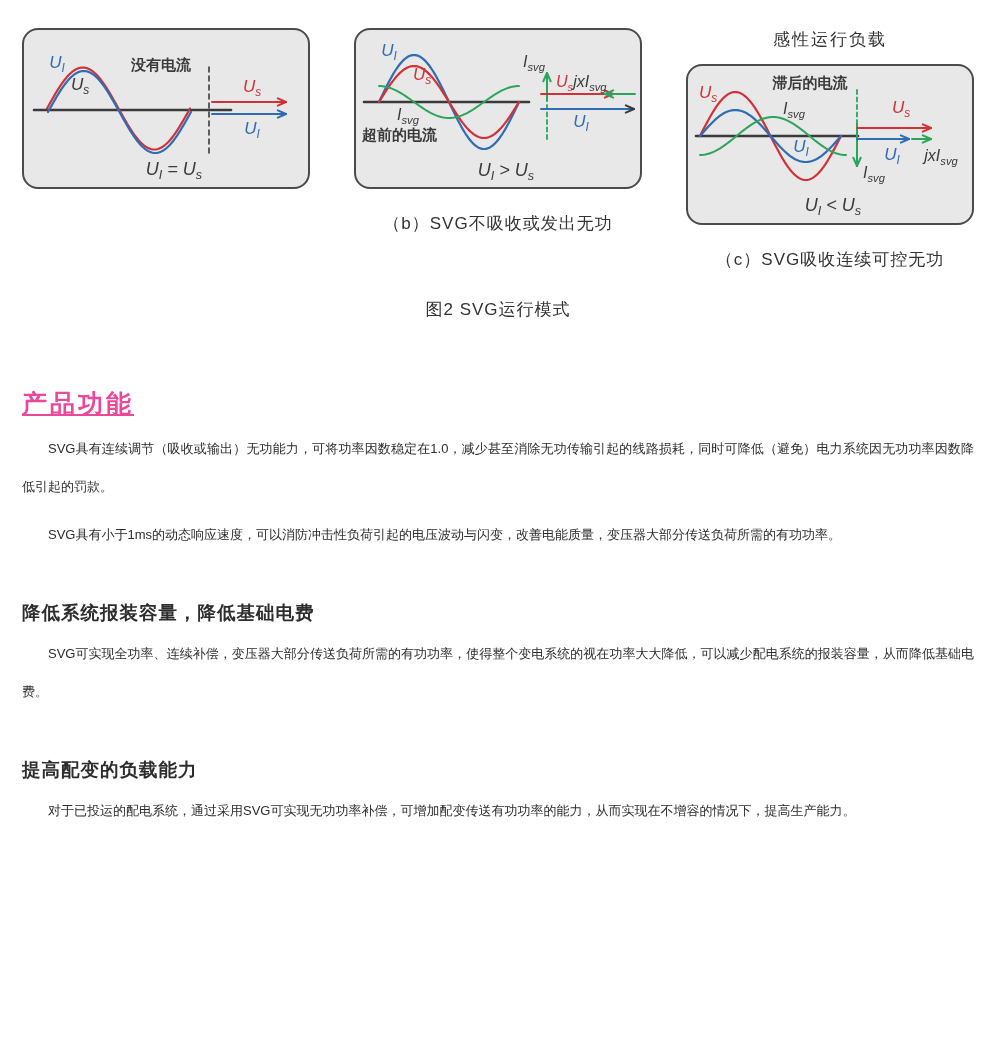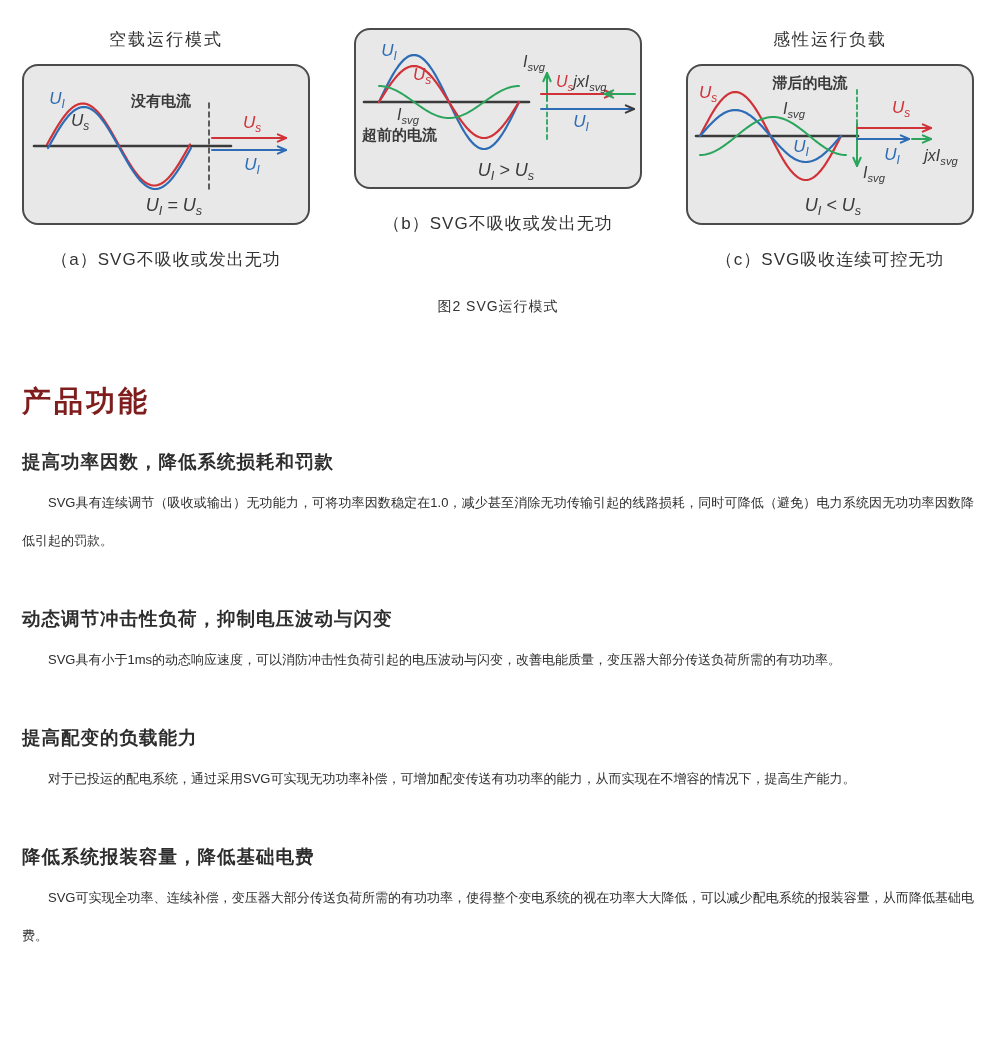--- a/index.html
+++ b/index.html
@@ -7,58 +7,56 @@
        font-family:"Liberation Sans",sans-serif;color:#2d2d2d;}
   .page{width:996px;}
   .figures-row{display:flex;padding-top:28px;}
   .fig-col{width:332px;}
   .fig-title{font-size:17px;letter-spacing:2px;color:#333;margin-bottom:13px;
              font-weight:400;text-align:center;}
   .panel-box{width:284px;height:157px;margin:0 auto;border:2px solid #4b4b4b;
              border-radius:16px;background:#e8e8e8;box-sizing:content-box;}
   .panel-box svg{display:block;}
   .fig-caption{margin-top:23px;text-align:center;font-size:17px;color:#333;letter-spacing:1px;}
-  .fig2-caption{margin-top:27px;text-align:center;font-size:14px;color:#333;letter-spacing:1px;}
+  .fig2-caption{margin-top:27px;text-align:center;font-size:17px;color:#333;letter-spacing:1px;}
   .content{padding:0 22px;}
-  .content h1{margin:66px 0 0 0;font-size:29px;font-weight:bold;letter-spacing:3px;color:#7f1d1d;}
+  .content h1{margin:66px 0 0 0;font-size:25px;font-weight:bold;letter-spacing:3px;color:#ec4899;text-decoration:underline;}
   .content h2{margin:46px 0 0 0;font-size:18.5px;font-weight:bold;letter-spacing:1px;color:#2d2d2d;}
   .content section:first-of-type h2{margin-top:27px;}
   .content p{margin:10px 0 0 0;font-size:13px;line-height:38px;text-indent:2em;
              text-align:justify;color:#2d2d2d;}
 </style>
 </head>
 <body>
 
 <div class="page">
 
   <div class="figures-row">
 
     <div class="fig-col">
-      <div class="fig-title">空载运行模式</div>
       <div class="panel-box">
         <svg width="284" height="157" viewBox="0 0 284 157">
             <line x1="10" y1="80" x2="207" y2="80" stroke="#3a3a3a" stroke-width="2.6" stroke-linecap="round"></line>
             <line x1="185" y1="37" x2="185" y2="124" stroke="#3a3a3a" stroke-width="1.6" stroke-linecap="round" stroke-dasharray="5 4"></line>
             <path d="M23.00 78.50 L24.79 75.28 L26.57 72.09 L28.36 68.93 L30.15 65.83 L31.94 62.81 L33.73 59.89 L35.51 57.08 L37.30 54.40 L39.09 51.87 L40.88 49.51 L42.66 47.32 L44.45 45.33 L46.24 43.54 L48.02 41.97 L49.81 40.62 L51.60 39.51 L53.39 38.63 L55.18 38.00 L56.96 37.63 L58.75 37.50 L60.54 37.63 L62.33 38.00 L64.11 38.63 L65.90 39.51 L67.69 40.62 L69.47 41.97 L71.26 43.54 L73.05 45.33 L74.84 47.32 L76.63 49.51 L78.41 51.87 L80.20 54.40 L81.99 57.08 L83.78 59.89 L85.56 62.81 L87.35 65.83 L89.14 68.93 L90.92 72.09 L92.71 75.28 L94.50 78.50 L96.29 81.72 L98.08 84.91 L99.86 88.07 L101.65 91.17 L103.44 94.19 L105.22 97.11 L107.01 99.92 L108.80 102.60 L110.59 105.13 L112.38 107.49 L114.16 109.68 L115.95 111.67 L117.74 113.46 L119.53 115.03 L121.31 116.38 L123.10 117.49 L124.89 118.37 L126.67 119.00 L128.46 119.37 L130.25 119.50 L132.04 119.37 L133.82 119.00 L135.61 118.37 L137.40 117.49 L139.19 116.38 L140.97 115.03 L142.76 113.46 L144.55 111.67 L146.34 109.68 L148.13 107.49 L149.91 105.13 L151.70 102.60 L153.49 99.92 L155.28 97.11 L157.06 94.19 L158.85 91.17 L160.64 88.07 L162.42 84.91 L164.21 81.72 L166.00 78.50" fill="none" stroke="#d03238" stroke-width="2.2" stroke-linecap="round" stroke-linejoin="round"></path>
             <path d="M24.00 82.00 L25.79 78.78 L27.57 75.59 L29.36 72.43 L31.15 69.33 L32.94 66.31 L34.73 63.39 L36.51 60.58 L38.30 57.90 L40.09 55.37 L41.88 53.01 L43.66 50.82 L45.45 48.83 L47.24 47.04 L49.02 45.47 L50.81 44.12 L52.60 43.01 L54.39 42.13 L56.18 41.50 L57.96 41.13 L59.75 41.00 L61.54 41.13 L63.33 41.50 L65.11 42.13 L66.90 43.01 L68.69 44.12 L70.47 45.47 L72.26 47.04 L74.05 48.83 L75.84 50.82 L77.63 53.01 L79.41 55.37 L81.20 57.90 L82.99 60.58 L84.78 63.39 L86.56 66.31 L88.35 69.33 L90.14 72.43 L91.92 75.59 L93.71 78.78 L95.50 82.00 L97.29 85.22 L99.08 88.41 L100.86 91.57 L102.65 94.67 L104.44 97.69 L106.22 100.61 L108.01 103.42 L109.80 106.10 L111.59 108.63 L113.38 110.99 L115.16 113.18 L116.95 115.17 L118.74 116.96 L120.53 118.53 L122.31 119.88 L124.10 120.99 L125.89 121.87 L127.67 122.50 L129.46 122.87 L131.25 123.00 L133.04 122.87 L134.82 122.50 L136.61 121.87 L138.40 120.99 L140.19 119.88 L141.97 118.53 L143.76 116.96 L145.55 115.17 L147.34 113.18 L149.13 110.99 L150.91 108.63 L152.70 106.10 L154.49 103.42 L156.28 100.61 L158.06 97.69 L159.85 94.67 L161.64 91.57 L163.42 88.41 L165.21 85.22 L167.00 82.00" fill="none" stroke="#2e6cb5" stroke-width="2.2" stroke-linecap="round" stroke-linejoin="round"></path>
             <line x1="188" y1="72" x2="262" y2="72" stroke="#d03238" stroke-width="2" stroke-linecap="round"></line>
             <line x1="262" y1="72" x2="253.78219953718923" y2="75.66984407753613" stroke="#d03238" stroke-width="2" stroke-linecap="round"></line>
             <line x1="262" y1="72" x2="253.78219953718923" y2="68.33015592246387" stroke="#d03238" stroke-width="2" stroke-linecap="round"></line>
             <line x1="188" y1="84" x2="262" y2="84" stroke="#2e6cb5" stroke-width="2" stroke-linecap="round"></line>
             <line x1="262" y1="84" x2="253.78219953718923" y2="87.66984407753613" stroke="#2e6cb5" stroke-width="2" stroke-linecap="round"></line>
             <line x1="262" y1="84" x2="253.78219953718923" y2="80.33015592246387" stroke="#2e6cb5" stroke-width="2" stroke-linecap="round"></line>
             <text x="33" y="38" fill="#2e6cb5" font-size="17" font-family="&quot;Liberation Sans&quot;, sans-serif" text-anchor="middle" font-style="italic"><tspan font-size="17">U</tspan><tspan font-size="11.9" dy="4">I</tspan></text>
             <text x="56" y="60" fill="#3a3a3a" font-size="17" font-family="&quot;Liberation Sans&quot;, sans-serif" text-anchor="middle" font-style="italic"><tspan font-size="17">U</tspan><tspan font-size="11.9" dy="4">s</tspan></text>
             <text x="137" y="40" fill="#3a3a3a" font-size="15" font-family="&quot;Liberation Sans&quot;, sans-serif" text-anchor="middle" font-weight="bold"><tspan font-size="15">没有电流</tspan></text>
             <text x="228" y="62" fill="#d03238" font-size="17" font-family="&quot;Liberation Sans&quot;, sans-serif" text-anchor="middle" font-style="italic"><tspan font-size="17">U</tspan><tspan font-size="11.9" dy="4">s</tspan></text>
             <text x="228" y="104" fill="#2e6cb5" font-size="17" font-family="&quot;Liberation Sans&quot;, sans-serif" text-anchor="middle" font-style="italic"><tspan font-size="17">U</tspan><tspan font-size="11.9" dy="4">I</tspan></text>
             <text x="150" y="145" fill="#3a3a3a" font-size="18" font-family="&quot;Liberation Sans&quot;, sans-serif" text-anchor="middle" font-style="italic"><tspan font-size="18">U</tspan><tspan font-size="12.6" dy="4">I</tspan><tspan font-size="18" dy="-4"> = U</tspan><tspan font-size="12.6" dy="4">s</tspan></text>
           </svg>
       </div>
-      <div class="fig-caption">（a）SVG不吸收或发出无功</div>
     </div>
 
     <div class="fig-col">
       <div class="panel-box">
         <svg width="284" height="157" viewBox="0 0 284 157">
             <line x1="8" y1="72" x2="173" y2="72" stroke="#3a3a3a" stroke-width="2.6" stroke-linecap="round"></line>
             <line x1="191" y1="75" x2="191" y2="110" stroke="#2ba55c" stroke-width="1.8" stroke-linecap="round" stroke-dasharray="4 3.5"></line>
             <path d="M23.00 72.00 L24.75 68.31 L26.50 64.65 L28.25 61.03 L30.00 57.48 L31.75 54.01 L33.50 50.66 L35.25 47.44 L37.00 44.37 L38.75 41.48 L40.50 38.77 L42.25 36.26 L44.00 33.98 L45.75 31.93 L47.50 30.12 L49.25 28.58 L51.00 27.30 L52.75 26.30 L54.50 25.58 L56.25 25.14 L58.00 25.00 L59.75 25.14 L61.50 25.58 L63.25 26.30 L65.00 27.30 L66.75 28.58 L68.50 30.12 L70.25 31.93 L72.00 33.98 L73.75 36.26 L75.50 38.77 L77.25 41.48 L79.00 44.37 L80.75 47.44 L82.50 50.66 L84.25 54.01 L86.00 57.48 L87.75 61.03 L89.50 64.65 L91.25 68.31 L93.00 72.00 L94.75 75.69 L96.50 79.35 L98.25 82.97 L100.00 86.52 L101.75 89.99 L103.50 93.34 L105.25 96.56 L107.00 99.63 L108.75 102.52 L110.50 105.23 L112.25 107.74 L114.00 110.02 L115.75 112.07 L117.50 113.88 L119.25 115.42 L121.00 116.70 L122.75 117.70 L124.50 118.42 L126.25 118.86 L128.00 119.00 L129.75 118.86 L131.50 118.42 L133.25 117.70 L135.00 116.70 L136.75 115.42 L138.50 113.88 L140.25 112.07 L142.00 110.02 L143.75 107.74 L145.50 105.23 L147.25 102.52 L149.00 99.63 L150.75 96.56 L152.50 93.34 L154.25 89.99 L156.00 86.52 L157.75 82.97 L159.50 79.35 L161.25 75.69 L163.00 72.00" fill="none" stroke="#2e6cb5" stroke-width="2.2" stroke-linecap="round" stroke-linejoin="round"></path>
             <path d="M23.00 72.00 L24.75 69.18 L26.50 66.37 L28.25 63.60 L30.00 60.88 L31.75 58.22 L33.50 55.66 L35.25 53.19 L37.00 50.84 L38.75 48.62 L40.50 46.54 L42.25 44.63 L44.00 42.88 L45.75 41.30 L47.50 39.92 L49.25 38.74 L51.00 37.76 L52.75 36.99 L54.50 36.44 L56.25 36.11 L58.00 36.00 L59.75 36.11 L61.50 36.44 L63.25 36.99 L65.00 37.76 L66.75 38.74 L68.50 39.92 L70.25 41.30 L72.00 42.88 L73.75 44.63 L75.50 46.54 L77.25 48.62 L79.00 50.84 L80.75 53.19 L82.50 55.66 L84.25 58.22 L86.00 60.88 L87.75 63.60 L89.50 66.37 L91.25 69.18 L93.00 72.00 L94.75 74.82 L96.50 77.63 L98.25 80.40 L100.00 83.12 L101.75 85.78 L103.50 88.34 L105.25 90.81 L107.00 93.16 L108.75 95.38 L110.50 97.46 L112.25 99.37 L114.00 101.12 L115.75 102.70 L117.50 104.08 L119.25 105.26 L121.00 106.24 L122.75 107.01 L124.50 107.56 L126.25 107.89 L128.00 108.00 L129.75 107.89 L131.50 107.56 L133.25 107.01 L135.00 106.24 L136.75 105.26 L138.50 104.08 L140.25 102.70 L142.00 101.12 L143.75 99.37 L145.50 97.46 L147.25 95.38 L149.00 93.16 L150.75 90.81 L152.50 88.34 L154.25 85.78 L156.00 83.12 L157.75 80.40 L159.50 77.63 L161.25 74.82 L163.00 72.00" fill="none" stroke="#d03238" stroke-width="2.2" stroke-linecap="round" stroke-linejoin="round"></path>
             <path d="M23.00 56.00 L24.75 56.05 L26.50 56.20 L28.25 56.44 L30.00 56.78 L31.75 57.22 L33.50 57.74 L35.25 58.36 L37.00 59.06 L38.75 59.83 L40.50 60.69 L42.25 61.61 L44.00 62.60 L45.75 63.64 L47.50 64.74 L49.25 65.88 L51.00 67.06 L52.75 68.26 L54.50 69.50 L56.25 70.74 L58.00 72.00 L59.75 73.26 L61.50 74.50 L63.25 75.74 L65.00 76.94 L66.75 78.12 L68.50 79.26 L70.25 80.36 L72.00 81.40 L73.75 82.39 L75.50 83.31 L77.25 84.17 L79.00 84.94 L80.75 85.64 L82.50 86.26 L84.25 86.78 L86.00 87.22 L87.75 87.56 L89.50 87.80 L91.25 87.95 L93.00 88.00 L94.75 87.95 L96.50 87.80 L98.25 87.56 L100.00 87.22 L101.75 86.78 L103.50 86.26 L105.25 85.64 L107.00 84.94 L108.75 84.17 L110.50 83.31 L112.25 82.39 L114.00 81.40 L115.75 80.36 L117.50 79.26 L119.25 78.12 L121.00 76.94 L122.75 75.74 L124.50 74.50 L126.25 73.26 L128.00 72.00 L129.75 70.74 L131.50 69.50 L133.25 68.26 L135.00 67.06 L136.75 65.88 L138.50 64.74 L140.25 63.64 L142.00 62.60 L143.75 61.61 L145.50 60.69 L147.25 59.83 L149.00 59.06 L150.75 58.36 L152.50 57.74 L154.25 57.22 L156.00 56.78 L157.75 56.44 L159.50 56.20 L161.25 56.05 L163.00 56.00" fill="none" stroke="#2ba55c" stroke-width="2" stroke-linecap="round" stroke-linejoin="round"></path>
@@ -123,33 +121,31 @@
     </div>
 
   </div>
 
   <div class="fig2-caption">图2 SVG运行模式</div>
 
   <div class="content">
     <h1>产品功能</h1>
 
     <section>
-      <h2>提高功率因数，降低系统损耗和罚款</h2>
       <p>SVG具有连续调节（吸收或输出）无功能力，可将功率因数稳定在1.0，减少甚至消除无功传输引起的线路损耗，同时可降低（避免）电力系统因无功功率因数降低引起的罚款。</p>
     </section>
 
     <section>
-      <h2>动态调节冲击性负荷，抑制电压波动与闪变</h2>
       <p>SVG具有小于1ms的动态响应速度，可以消防冲击性负荷引起的电压波动与闪变，改善电能质量，变压器大部分传送负荷所需的有功功率。</p>
+    </section>
+
+    <section>
+      <h2>降低系统报装容量，降低基础电费</h2>
+      <p>SVG可实现全功率、连续补偿，变压器大部分传送负荷所需的有功功率，使得整个变电系统的视在功率大大降低，可以减少配电系统的报装容量，从而降低基础电费。</p>
     </section>
 
     <section>
       <h2>提高配变的负载能力</h2>
       <p>对于已投运的配电系统，通过采用SVG可实现无功功率补偿，可增加配变传送有功功率的能力，从而实现在不增容的情况下，提高生产能力。</p>
     </section>
-
-    <section>
-      <h2>降低系统报装容量，降低基础电费</h2>
-      <p>SVG可实现全功率、连续补偿，变压器大部分传送负荷所需的有功功率，使得整个变电系统的视在功率大大降低，可以减少配电系统的报装容量，从而降低基础电费。</p>
-    </section>
   </div>
 
 </div>
 
 </body></html>

